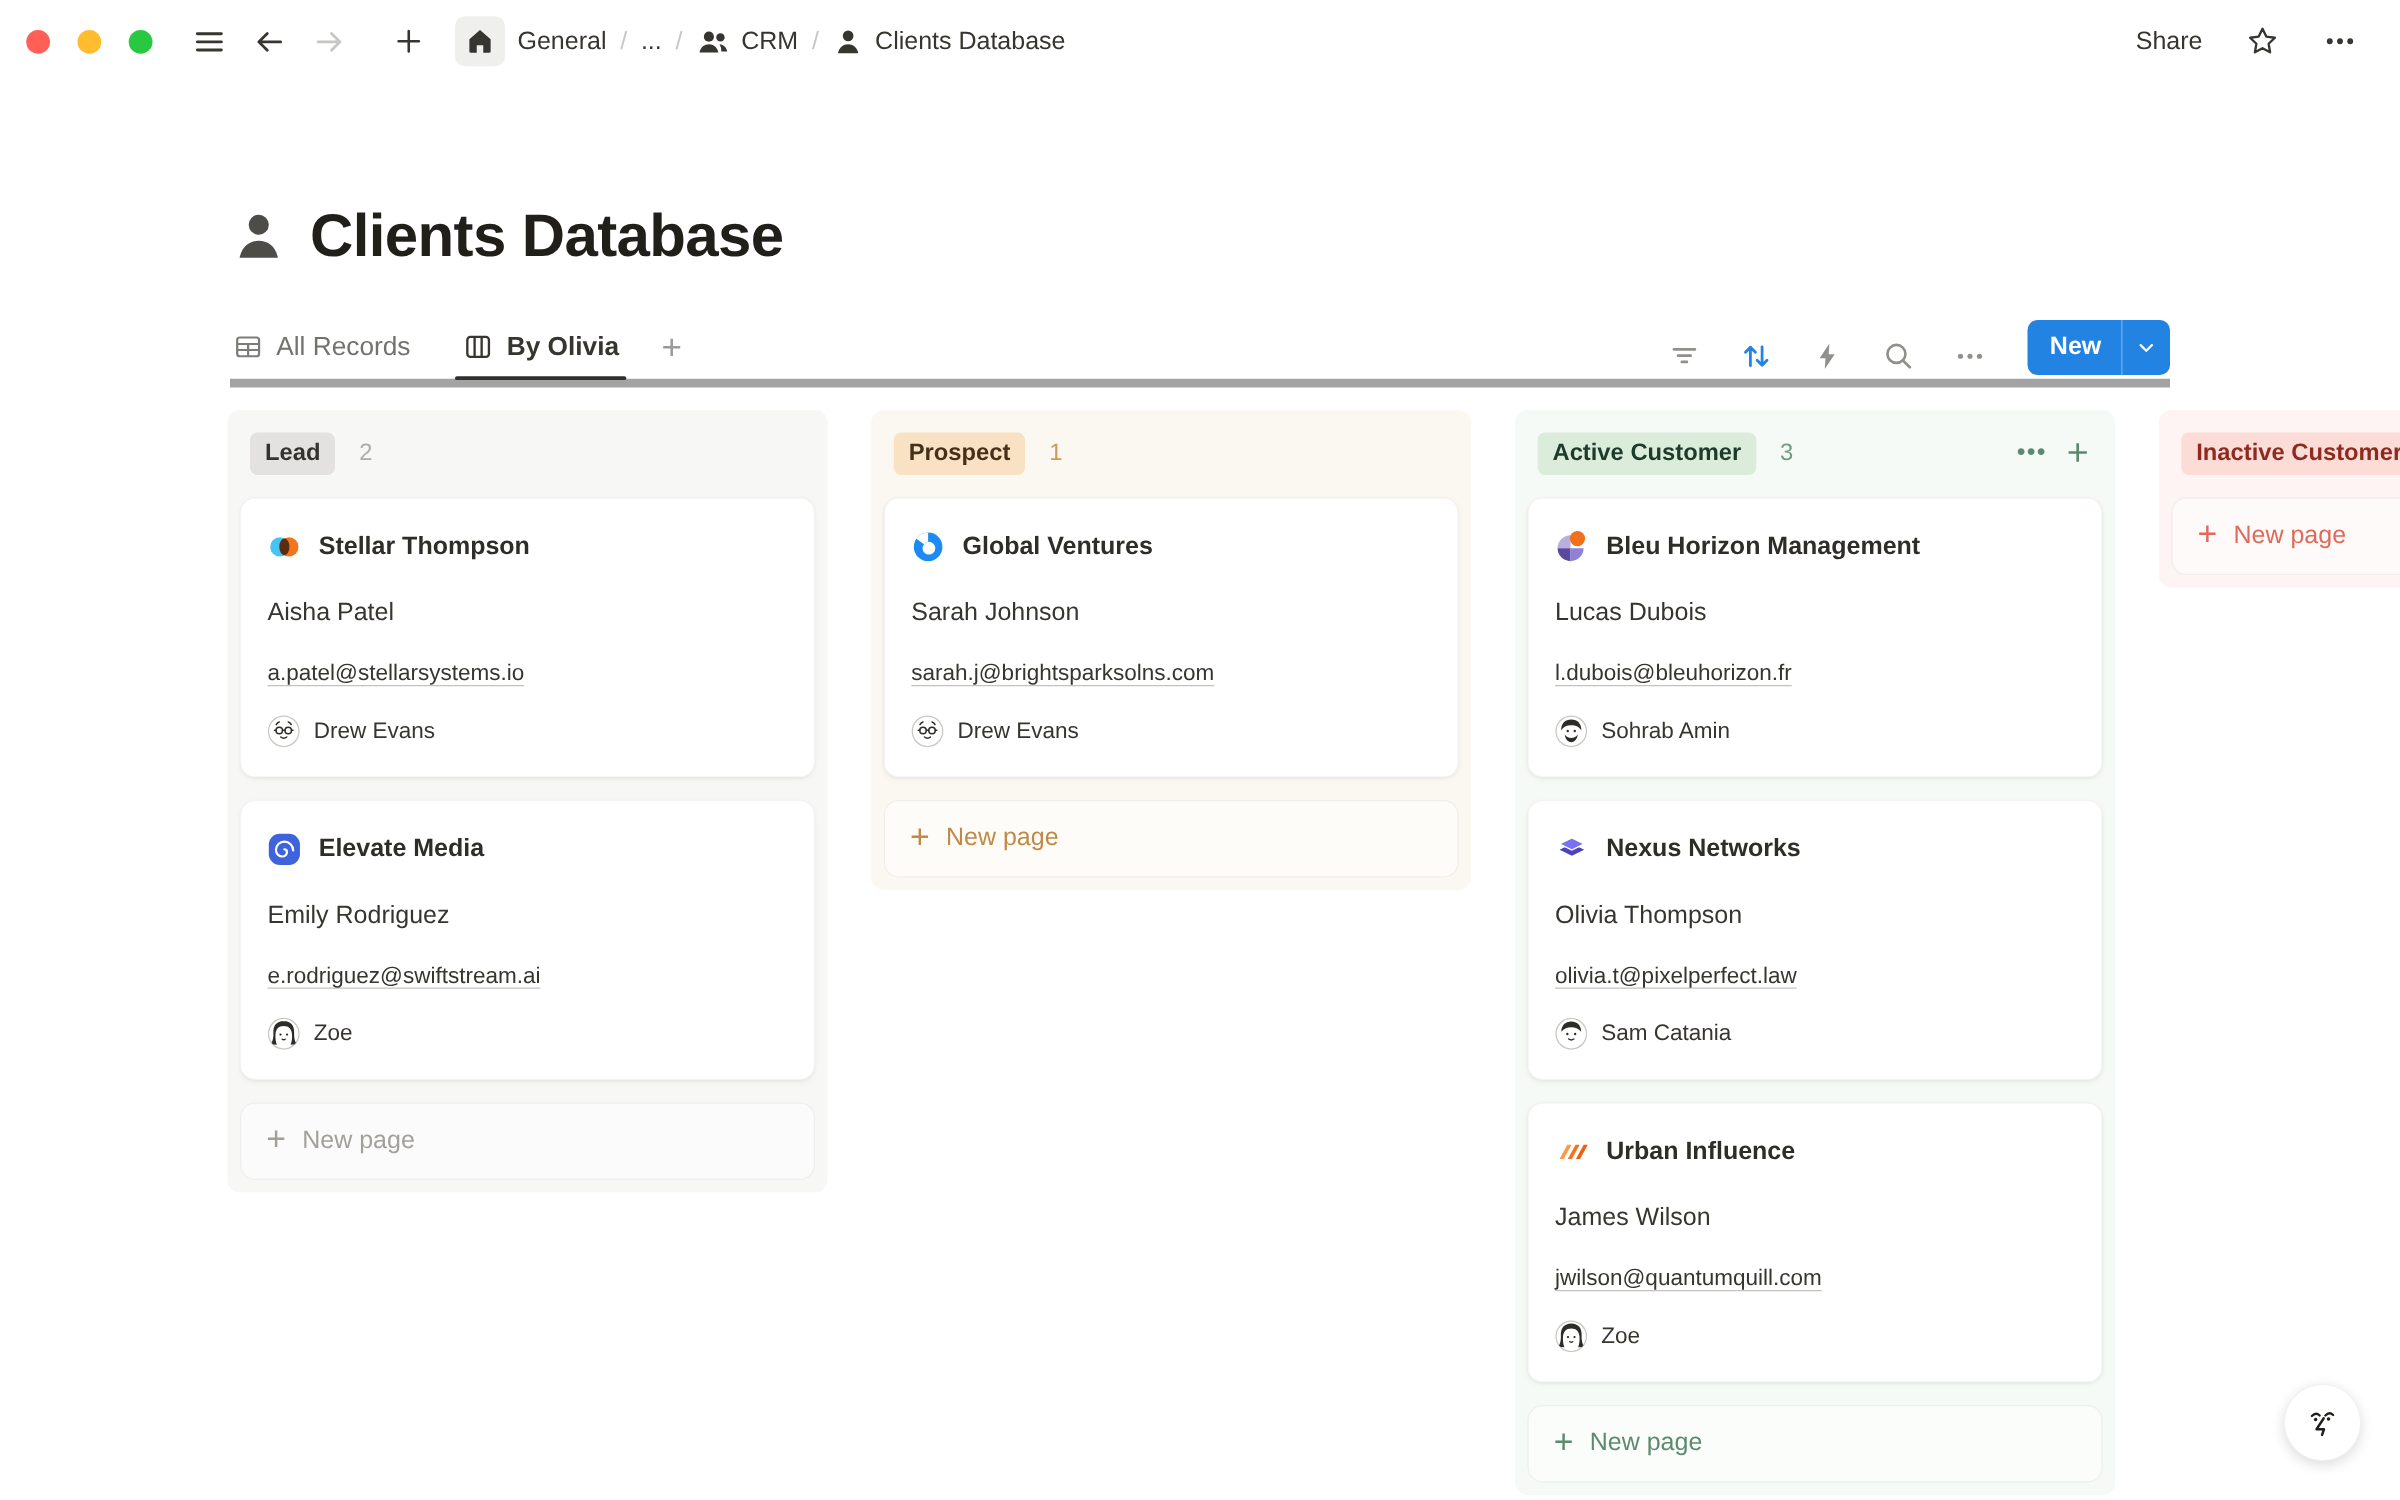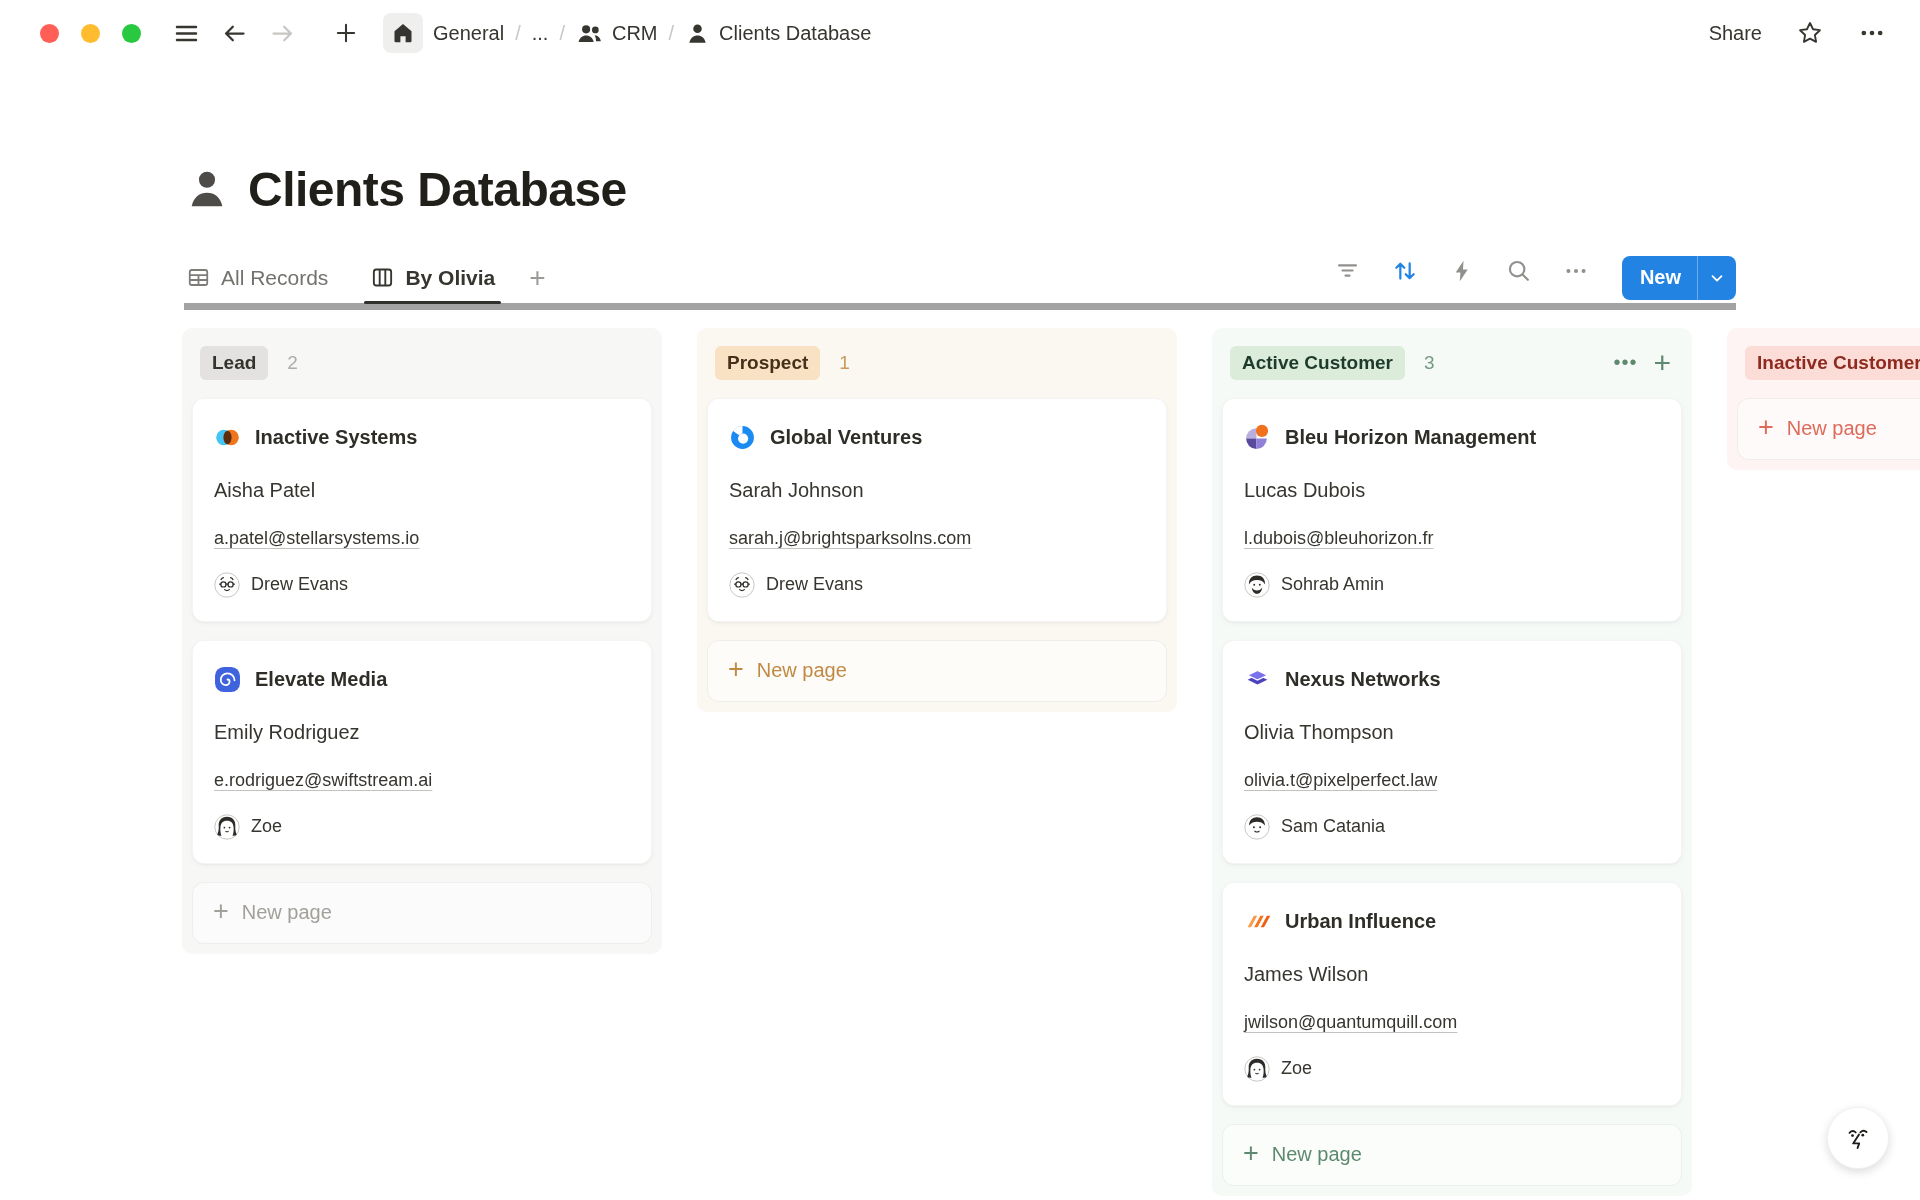--- a/index.html
+++ b/index.html
@@ -1,20 +1,20 @@
 <!DOCTYPE html>
 <html><head>
 <meta charset="utf-8">
 <style>
   * { margin:0; padding:0; box-sizing:border-box; }
   html,body { width:1920px; height:1200px; background:#fff; font-family:"Liberation Sans","DejaVu Sans",sans-serif; color:#37352f; }
   .page { position:relative; width:1920px; height:1200px; overflow:hidden; background:#fff; }
 
   
-  .topbar { display:flex; align-items:center; height:66px; padding:0 34px 0 40px;justify-content:space-between; }
+  .topbar { display:flex; align-items:center; height:66px; padding:0 34px 0 21px;justify-content:space-between; }
   .traffic { display:flex; gap:22px; margin-right:26px; }
   .tl { width:19px; height:19px; border-radius:50%; display:inline-block; }
   .icon-btn { display:flex; align-items:center; justify-content:center; width:38px; height:38px; border-radius:6px; cursor:default; }
   .nav-group { display:flex; align-items:center; gap:10px; margin-right:8px; }
   .home-btn { background:#efefed; border-radius:8px; width:40px; height:40px; display:flex; align-items:center; justify-content:center; margin:0 4px 0 10px; }
   .crumbs { display:flex; align-items:center; gap:11px; font-size:20px; margin-left:6px; }
   .crumb { display:flex; align-items:center; gap:9px; color:#37352f; }
   .crumb-sep { color:#c9c7c3; }
   .topbar-spacer { flex:1; }
   .topbar-right { display:flex; align-items:center; gap:34px; }
@@ -24,21 +24,21 @@
   .title-row { display:flex; align-items:center; gap:18px; margin:90px 0 0 184px; height:66px; }
   .page-title { font-size:48px; font-weight:700; color:#211f1a; letter-spacing:-.5px; }
 
   
   .tabs-row { display:flex; align-items:center; margin:30px 184px 0 184px; border-bottom:7px solid #a3a3a3; height:58px; position:relative; }
   .tab { display:flex; align-items:center; gap:10px; font-size:21px; padding:0 2px; margin-right:38px; position:relative; height:100%; }
   .tab.inactive { color:#73726e; font-weight:500; }
   .tab.active { color:#37352f; font-weight:600; }
   .tab.active::after { content:""; position:absolute; left:-4px; right:-4px; bottom:-1px; height:3px; background:#31302c; border-radius:2px; }
   .tab-add { color:#9b9a97; font-size:28px; font-weight:300; margin-left:-6px; }
-  .toolbar { display:flex; align-items:flex-start; gap:27px; margin-left:auto; }
+  .toolbar { display:flex; align-items:flex-end; gap:27px; margin-left:auto; }
   .tb-icon { display:flex; align-items:center; justify-content:center; width:30px; height:30px; }
   .new-btn { display:flex; align-items:center; height:44px; background:#2383e2; border-radius:8px; color:#fff; margin-left:4px; overflow:hidden; }
   .new-btn-label { font-size:20px; font-weight:600; padding:0 16px 0 18px; }
   .nb-div { width:1px; height:44px; background:rgba(255,255,255,.35); }
   .nb-chev { display:flex; align-items:center; justify-content:center; width:38px; height:44px; }
 
   
   .board { position:absolute; left:182px; top:328px; display:flex; gap:35px; align-items:flex-start; }
   .column { width:480px; flex:0 0 480px; background:var(--column-bg); border-radius:10px; padding:10px; }
   .column-header { display:flex; align-items:center; gap:19px; padding:8px 10px 6px 8px; margin-bottom:12px; }
@@ -234,21 +234,21 @@
     <div class="cards">
   <div class="card">
     <div class="card-title-row">
       <span class="company-logo">
                 <svg width="27" height="27" viewBox="0 0 26 26">
                   <circle cx="9.5" cy="13" r="7.4" fill="#45c5f5"></circle>
                   <circle cx="16.5" cy="13" r="7.4" fill="#f0761d"></circle>
                   <ellipse cx="13" cy="13" rx="3.9" ry="6.4" fill="#5b2d0e"></ellipse>
                 </svg>
               </span>
-      <span class="company-name">Inactive Systems</span>
+      <span class="company-name">Stellar Thompson</span>
     </div>
     <div class="contact-name">Aisha Patel</div>
     <span class="contact-email">a.patel@stellarsystems.io</span>
     <div class="owner-row">
       <span class="owner-avatar">
                 <svg width="26" height="26" viewBox="0 0 26 26">
                   <circle cx="13" cy="13" r="12.2" fill="#fff" stroke="#c9c7c2" stroke-width="1"></circle>
                   <g stroke="#2e2c29" stroke-width="1.2" fill="none" stroke-linecap="round">
                     <circle cx="9.4" cy="12.4" r="2.6"></circle>
                     <circle cx="16.6" cy="12.4" r="2.6"></circle>

